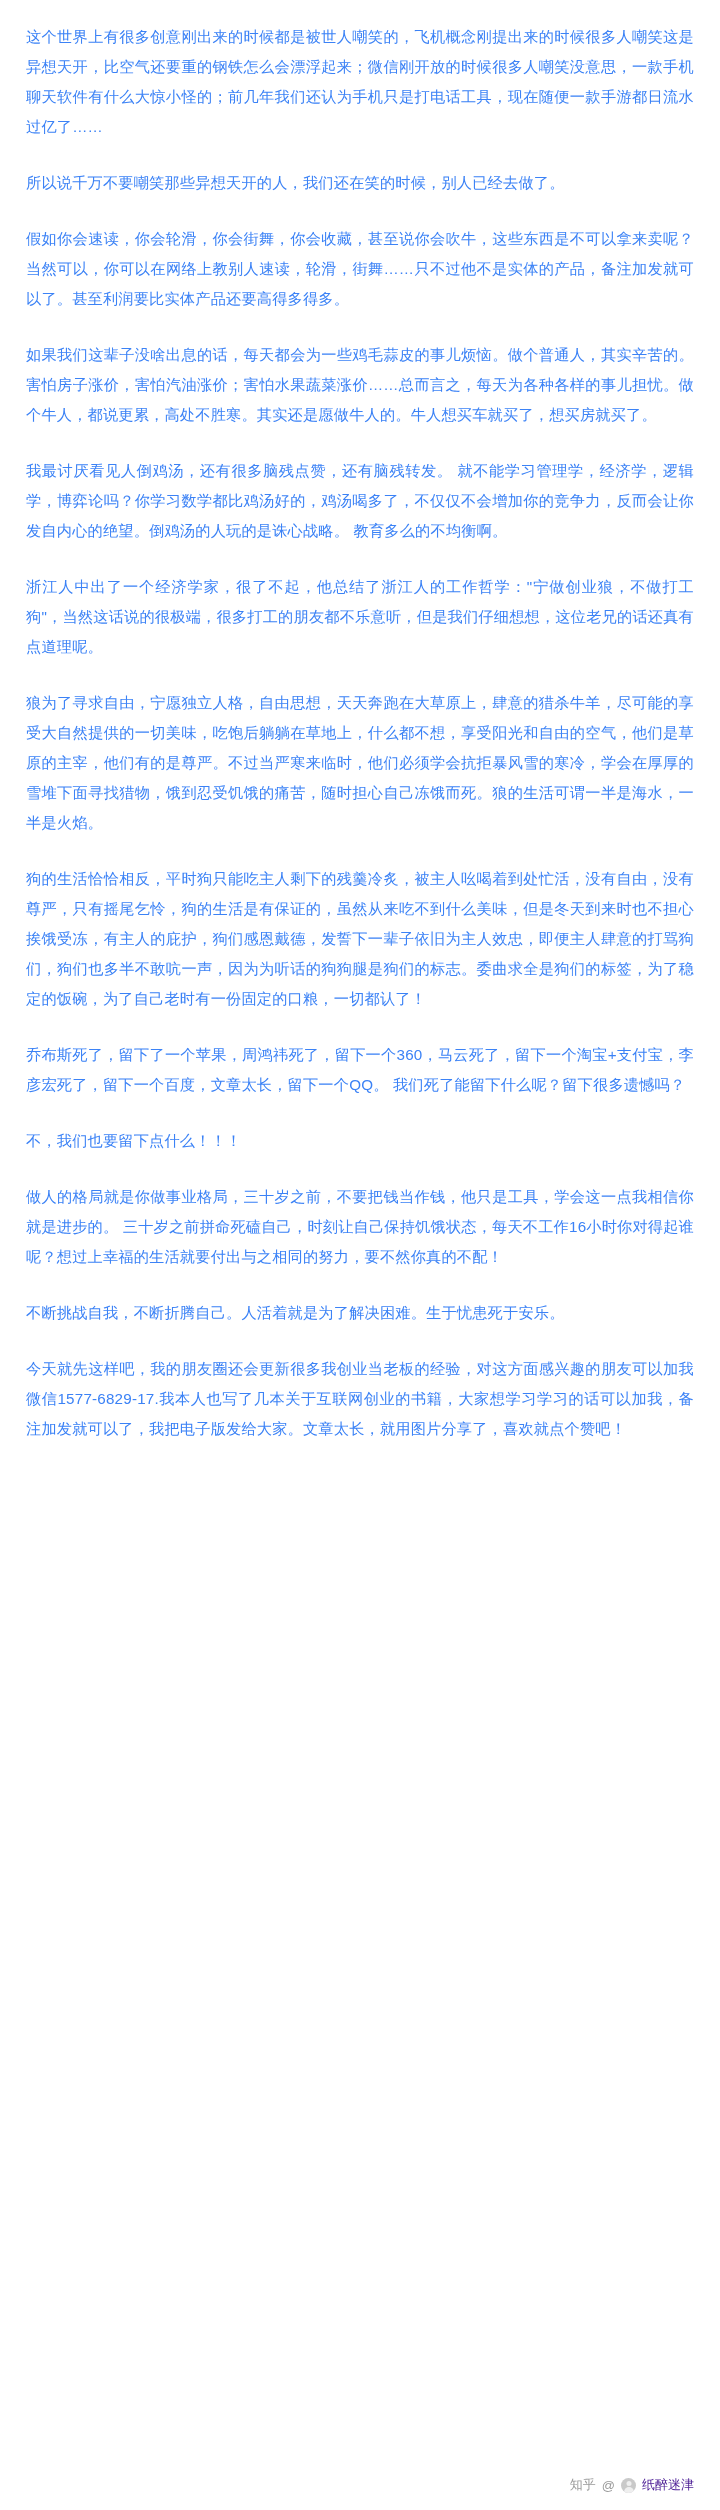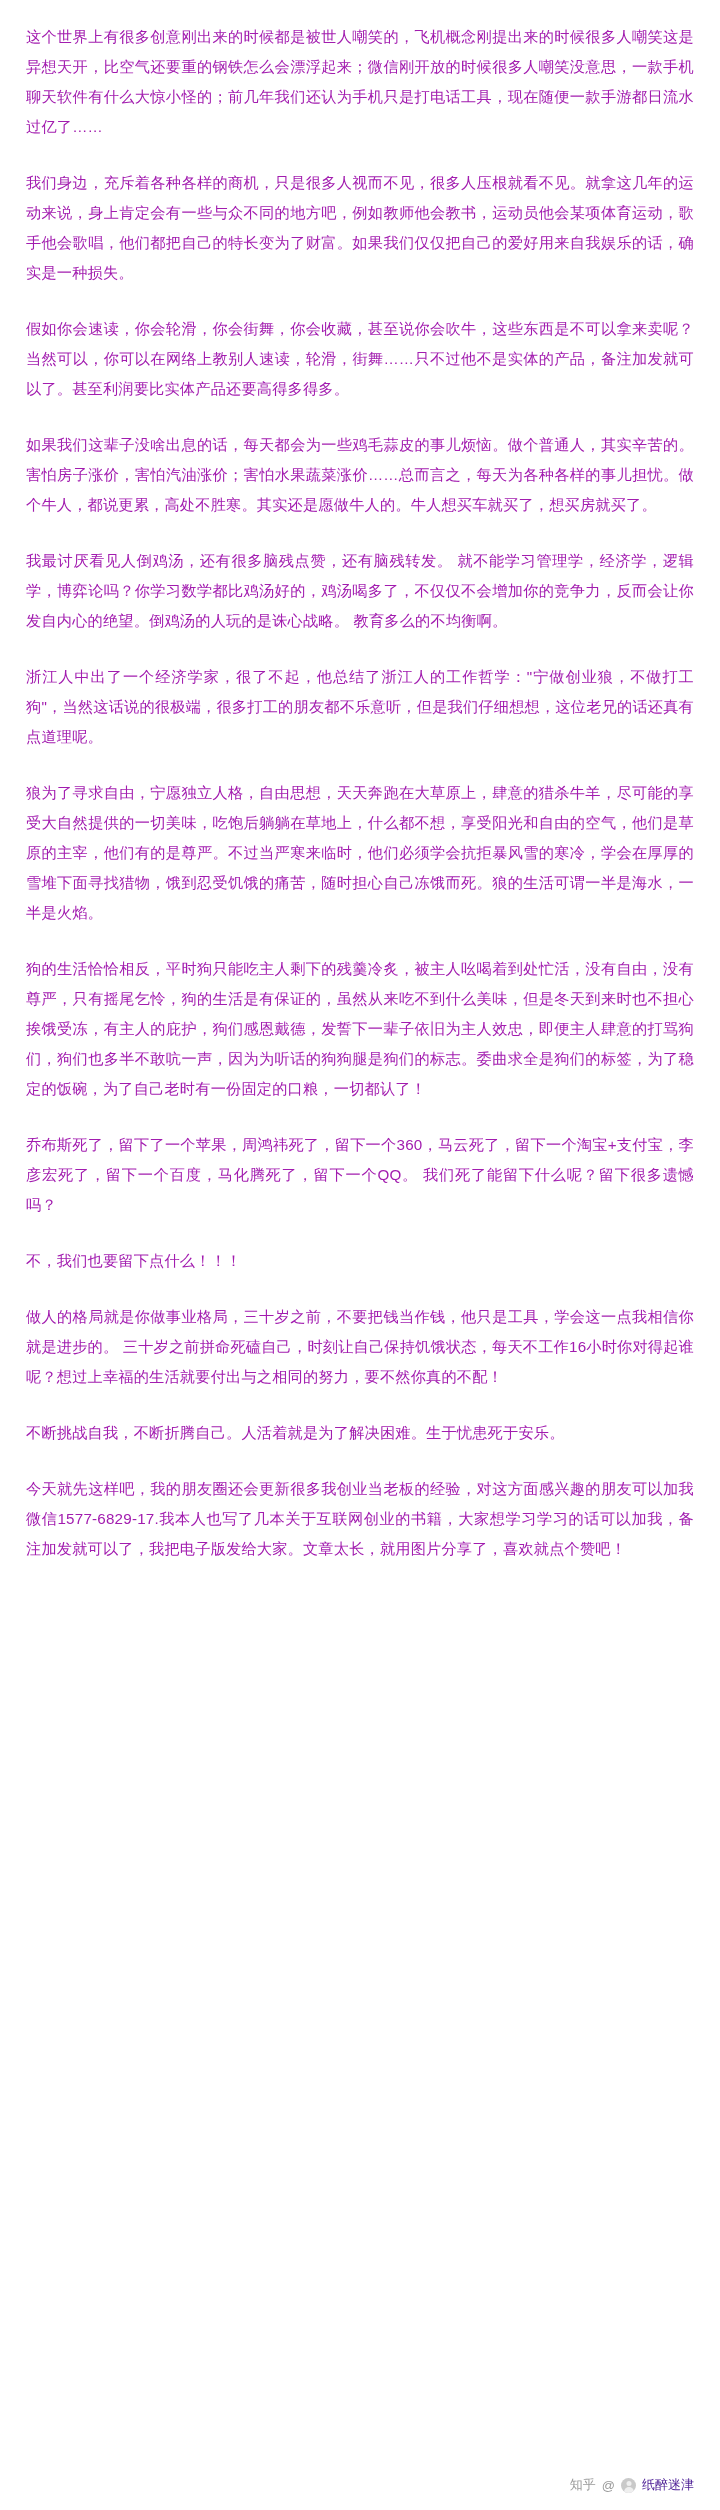--- a/index.html
+++ b/index.html
@@ -18,21 +18,21 @@
     position: relative;
     box-sizing: border-box;
     padding: 22px 26px 60px 26px;
   }
   .article {
     display: block;
   }
   .para {
     font-size: 15.2px;
     line-height: 30px;
-    color: #a21caf;
+    color: #3b82f6;
     margin: 0 0 26px 0;
     text-align: justify;
     letter-spacing: 0.2px;
     word-break: break-all;
   }
   .para:last-child {
     margin-bottom: 0;
   }
   .footer {
     position: absolute;
@@ -85,28 +85,28 @@
     color: #4c1d95;
   }
 </style>
 </head>
 <body>
 
 <div class="page">
 
   <div class="article">
     <p class="para">这个世界上有很多创意刚出来的时候都是被世人嘲笑的，飞机概念刚提出来的时候很多人嘲笑这是异想天开，比空气还要重的钢铁怎么会漂浮起来；微信刚开放的时候很多人嘲笑没意思，一款手机聊天软件有什么大惊小怪的；前几年我们还认为手机只是打电话工具，现在随便一款手游都日流水过亿了……</p>
-    <p class="para">我们身边，充斥着各种各样的商机，只是很多人视而不见，很多人压根就看不见。就拿这几年的运动来说，身上肯定会有一些与众不同的地方吧，例如教师他会教书，运动员他会某项体育运动，歌手他会歌唱，他们都把自己的特长变为了财富。如果我们仅仅把自己的爱好用来自我娱乐的话，确实是一种损失。</p>
+    <p class="para">所以说千万不要嘲笑那些异想天开的人，我们还在笑的时候，别人已经去做了。</p>
     <p class="para">假如你会速读，你会轮滑，你会街舞，你会收藏，甚至说你会吹牛，这些东西是不可以拿来卖呢？当然可以，你可以在网络上教别人速读，轮滑，街舞……只不过他不是实体的产品，备注加发就可以了。甚至利润要比实体产品还要高得多得多。</p>
     <p class="para">如果我们这辈子没啥出息的话，每天都会为一些鸡毛蒜皮的事儿烦恼。做个普通人，其实辛苦的。害怕房子涨价，害怕汽油涨价；害怕水果蔬菜涨价……总而言之，每天为各种各样的事儿担忧。做个牛人，都说更累，高处不胜寒。其实还是愿做牛人的。牛人想买车就买了，想买房就买了。</p>
     <p class="para">我最讨厌看见人倒鸡汤，还有很多脑残点赞，还有脑残转发。 就不能学习管理学，经济学，逻辑学，博弈论吗？你学习数学都比鸡汤好的，鸡汤喝多了，不仅仅不会增加你的竞争力，反而会让你发自内心的绝望。倒鸡汤的人玩的是诛心战略。 教育多么的不均衡啊。</p>
     <p class="para">浙江人中出了一个经济学家，很了不起，他总结了浙江人的工作哲学："宁做创业狼，不做打工狗"，当然这话说的很极端，很多打工的朋友都不乐意听，但是我们仔细想想，这位老兄的话还真有点道理呢。</p>
     <p class="para">狼为了寻求自由，宁愿独立人格，自由思想，天天奔跑在大草原上，肆意的猎杀牛羊，尽可能的享受大自然提供的一切美味，吃饱后躺躺在草地上，什么都不想，享受阳光和自由的空气，他们是草原的主宰，他们有的是尊严。不过当严寒来临时，他们必须学会抗拒暴风雪的寒冷，学会在厚厚的雪堆下面寻找猎物，饿到忍受饥饿的痛苦，随时担心自己冻饿而死。狼的生活可谓一半是海水，一半是火焰。</p>
     <p class="para">狗的生活恰恰相反，平时狗只能吃主人剩下的残羹冷炙，被主人吆喝着到处忙活，没有自由，没有尊严，只有摇尾乞怜，狗的生活是有保证的，虽然从来吃不到什么美味，但是冬天到来时也不担心挨饿受冻，有主人的庇护，狗们感恩戴德，发誓下一辈子依旧为主人效忠，即便主人肆意的打骂狗们，狗们也多半不敢吭一声，因为为听话的狗狗腿是狗们的标志。委曲求全是狗们的标签，为了稳定的饭碗，为了自己老时有一份固定的口粮，一切都认了！</p>
-    <p class="para">乔布斯死了，留下了一个苹果，周鸿祎死了，留下一个360，马云死了，留下一个淘宝+支付宝，李彦宏死了，留下一个百度，马化腾死了，留下一个QQ。 我们死了能留下什么呢？留下很多遗憾吗？</p>
+    <p class="para">乔布斯死了，留下了一个苹果，周鸿祎死了，留下一个360，马云死了，留下一个淘宝+支付宝，李彦宏死了，留下一个百度，文章太长，留下一个QQ。 我们死了能留下什么呢？留下很多遗憾吗？</p>
     <p class="para">不，我们也要留下点什么！！！</p>
     <p class="para">做人的格局就是你做事业格局，三十岁之前，不要把钱当作钱，他只是工具，学会这一点我相信你就是进步的。 三十岁之前拼命死磕自己，时刻让自己保持饥饿状态，每天不工作16小时你对得起谁呢？想过上幸福的生活就要付出与之相同的努力，要不然你真的不配！</p>
     <p class="para">不断挑战自我，不断折腾自己。人活着就是为了解决困难。生于忧患死于安乐。</p>
     <p class="para">今天就先这样吧，我的朋友圈还会更新很多我创业当老板的经验，对这方面感兴趣的朋友可以加我微信1577-6829-17.我本人也写了几本关于互联网创业的书籍，大家想学习学习的话可以加我，备注加发就可以了，我把电子版发给大家。文章太长，就用图片分享了，喜欢就点个赞吧！</p>
   </div>
 
   <div class="footer">
     <span class="zhihu-mark">知乎</span>
     <span class="zhihu-mark">@</span>
     <span class="avatar"></span>

